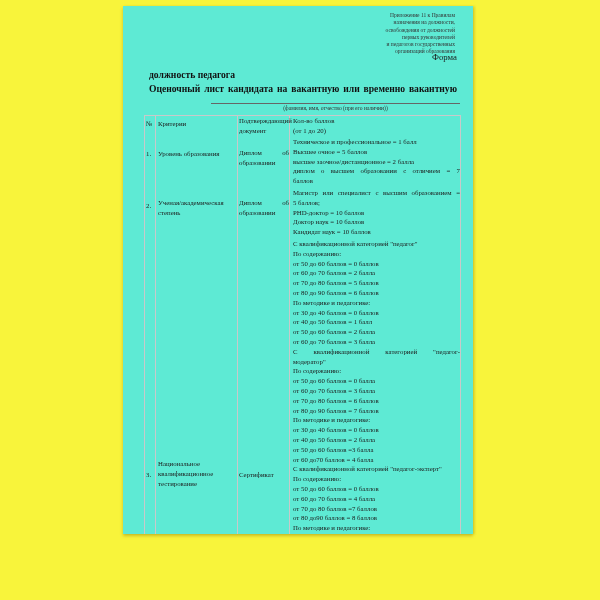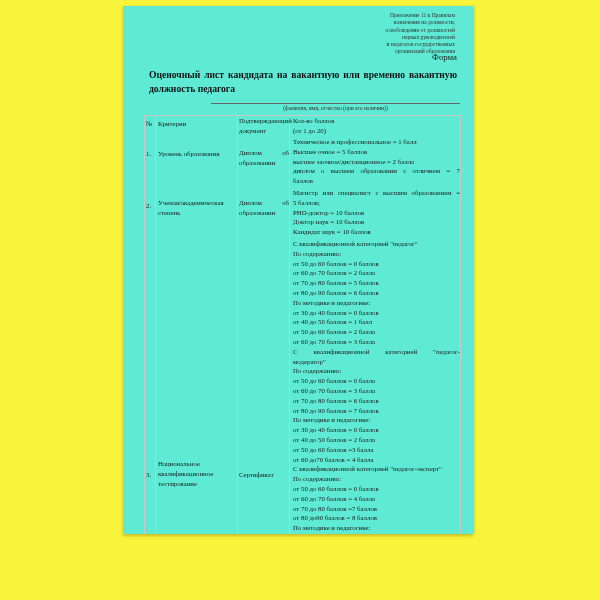--- a/index.html
+++ b/index.html
@@ -64,22 +64,22 @@
       <div class="tline">назначения на должности,</div>
       <div class="tline">освобождения от должностей</div>
       <div class="tline">первых руководителей</div>
       <div class="tline">и педагогов государственных</div>
       <div class="tline">организаций образования</div>
     </div>
 
   <div class="abs forma">Форма</div>
 
   <div class="abs title">
+      <div class="tline">должность педагога</div>
       <div class="tline jl">Оценочный лист кандидата на вакантную или временно вакантную</div>
-      <div class="tline">должность педагога</div>
     </div>
 
   <div class="abs sig-line"></div>
   <div class="abs sig-caption">(фамилия, имя, отчество (при его наличии))</div>
 
   <div class="abs hline t-top"></div>
   <div class="abs vline v1"></div>
   <div class="abs vline v2"></div>
   <div class="abs vline v3"></div>
   <div class="abs vline v4"></div>

